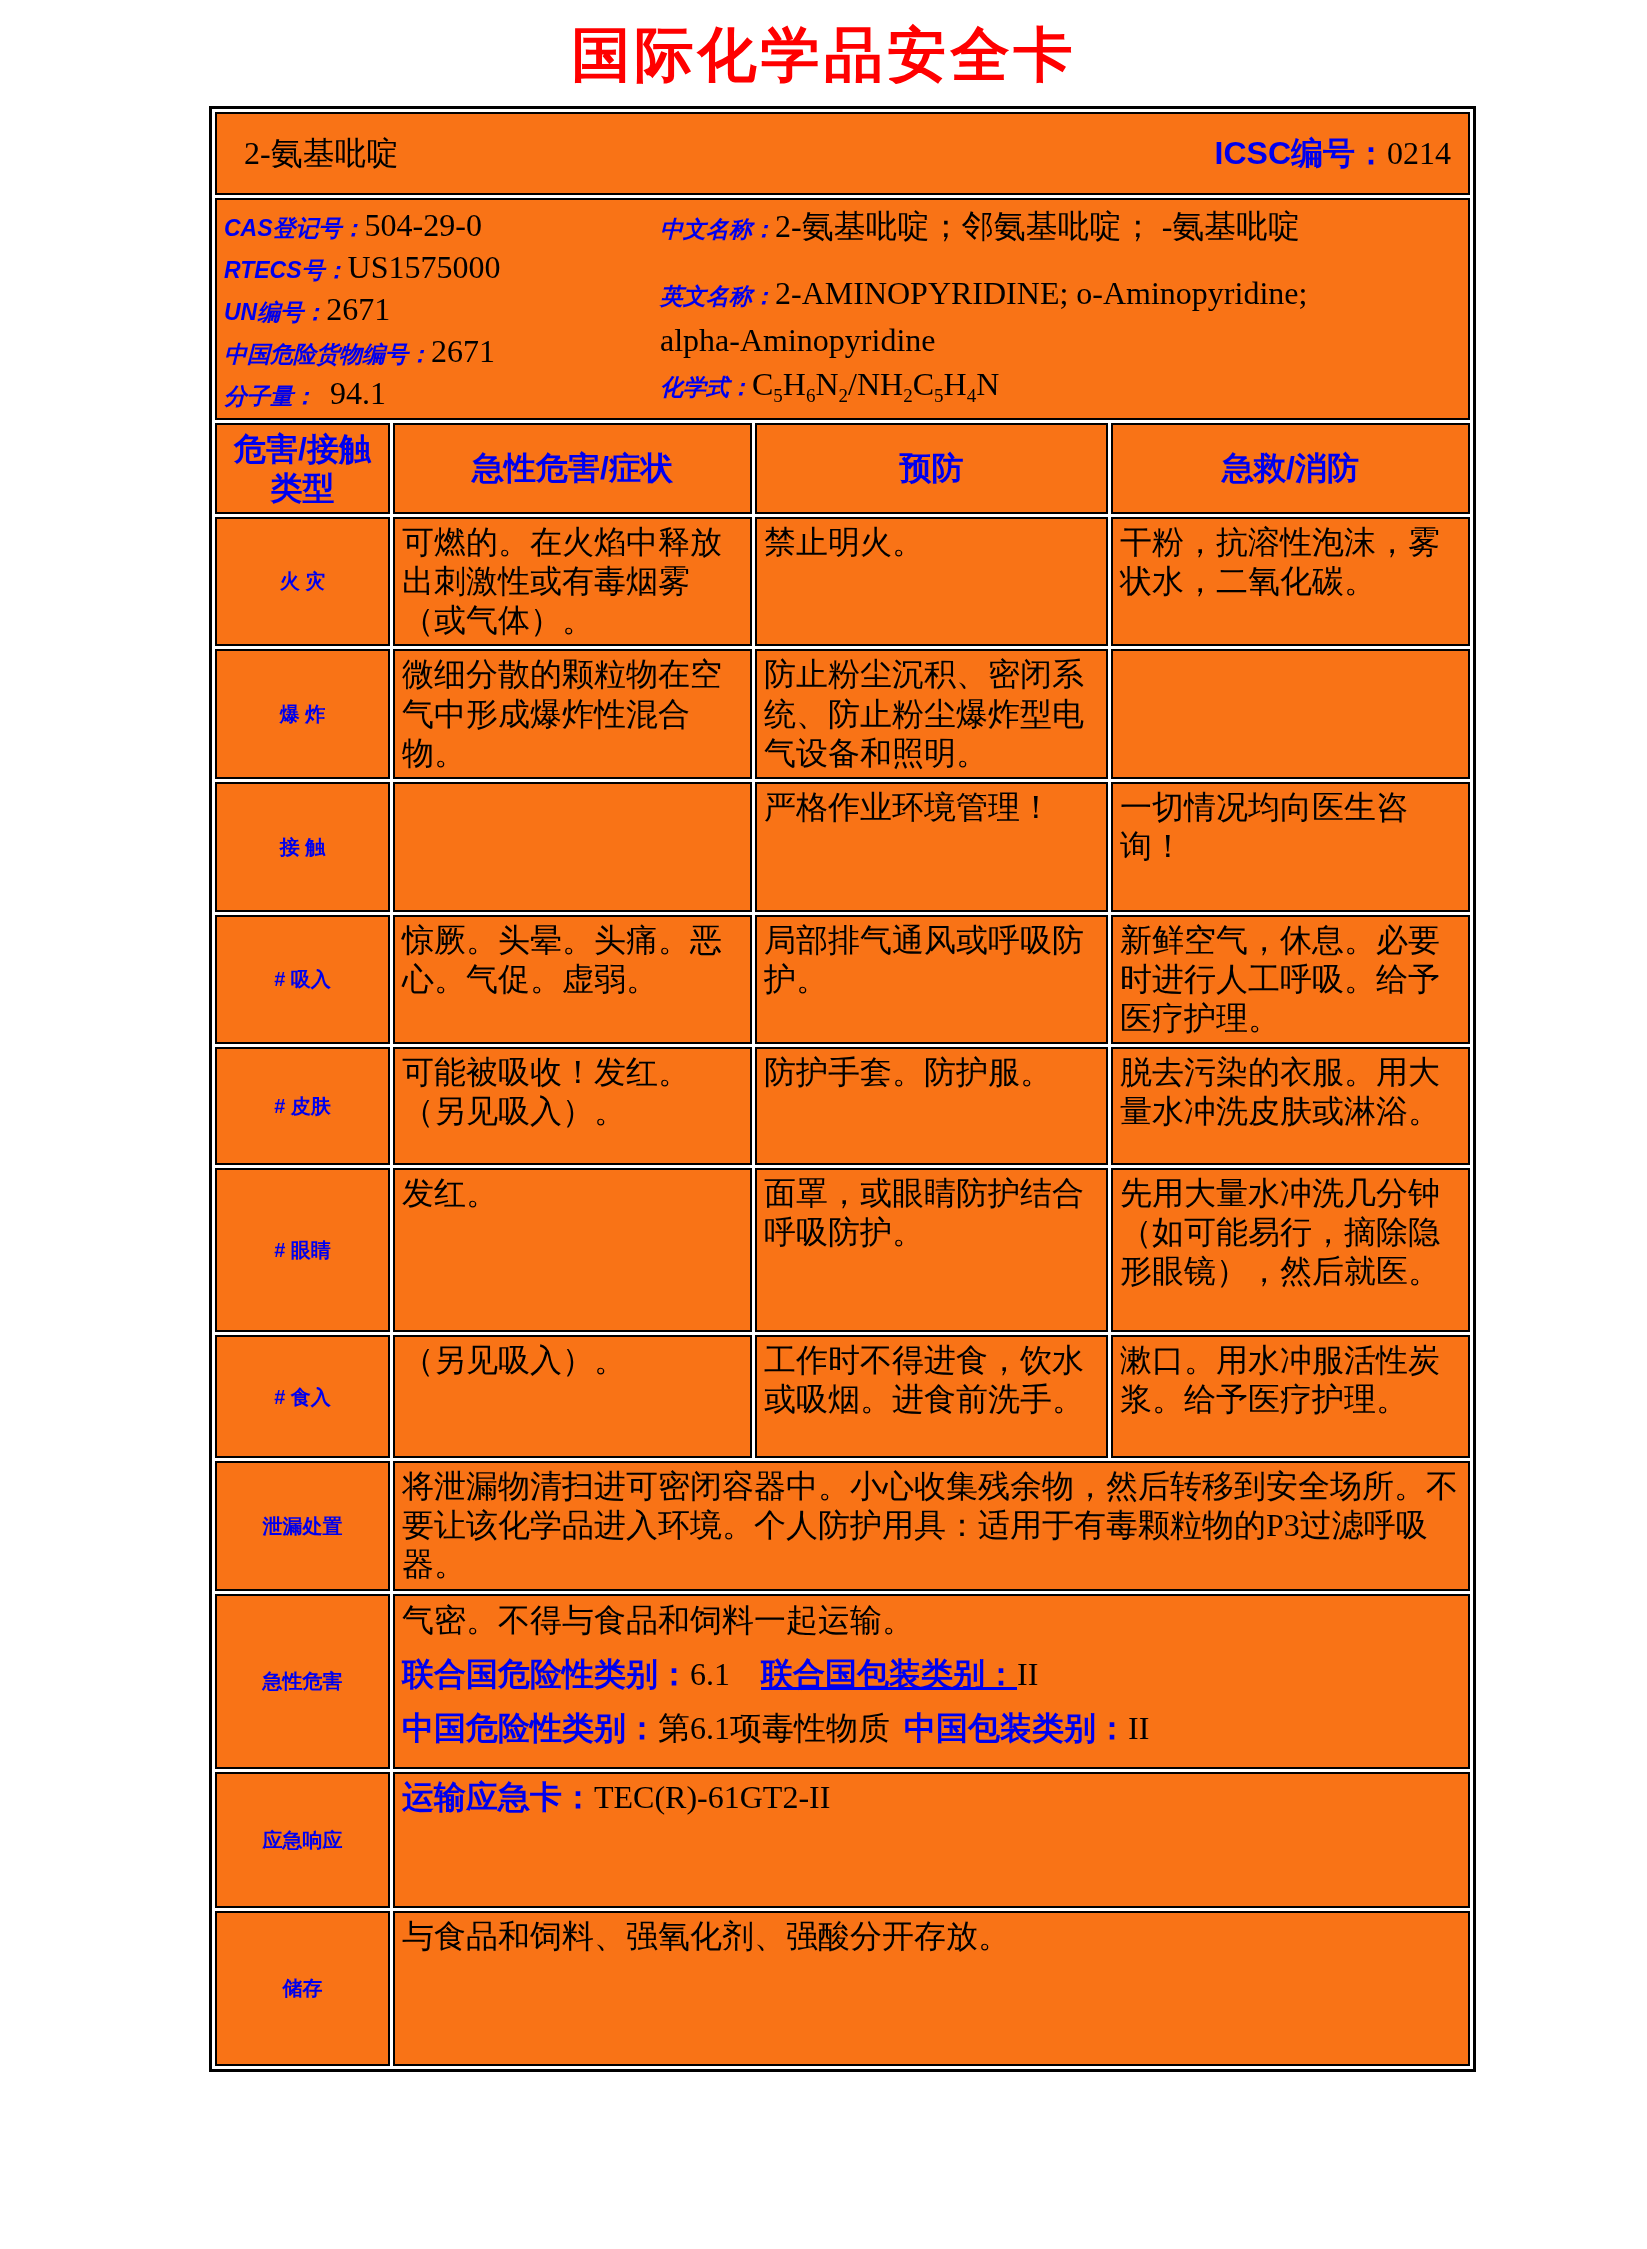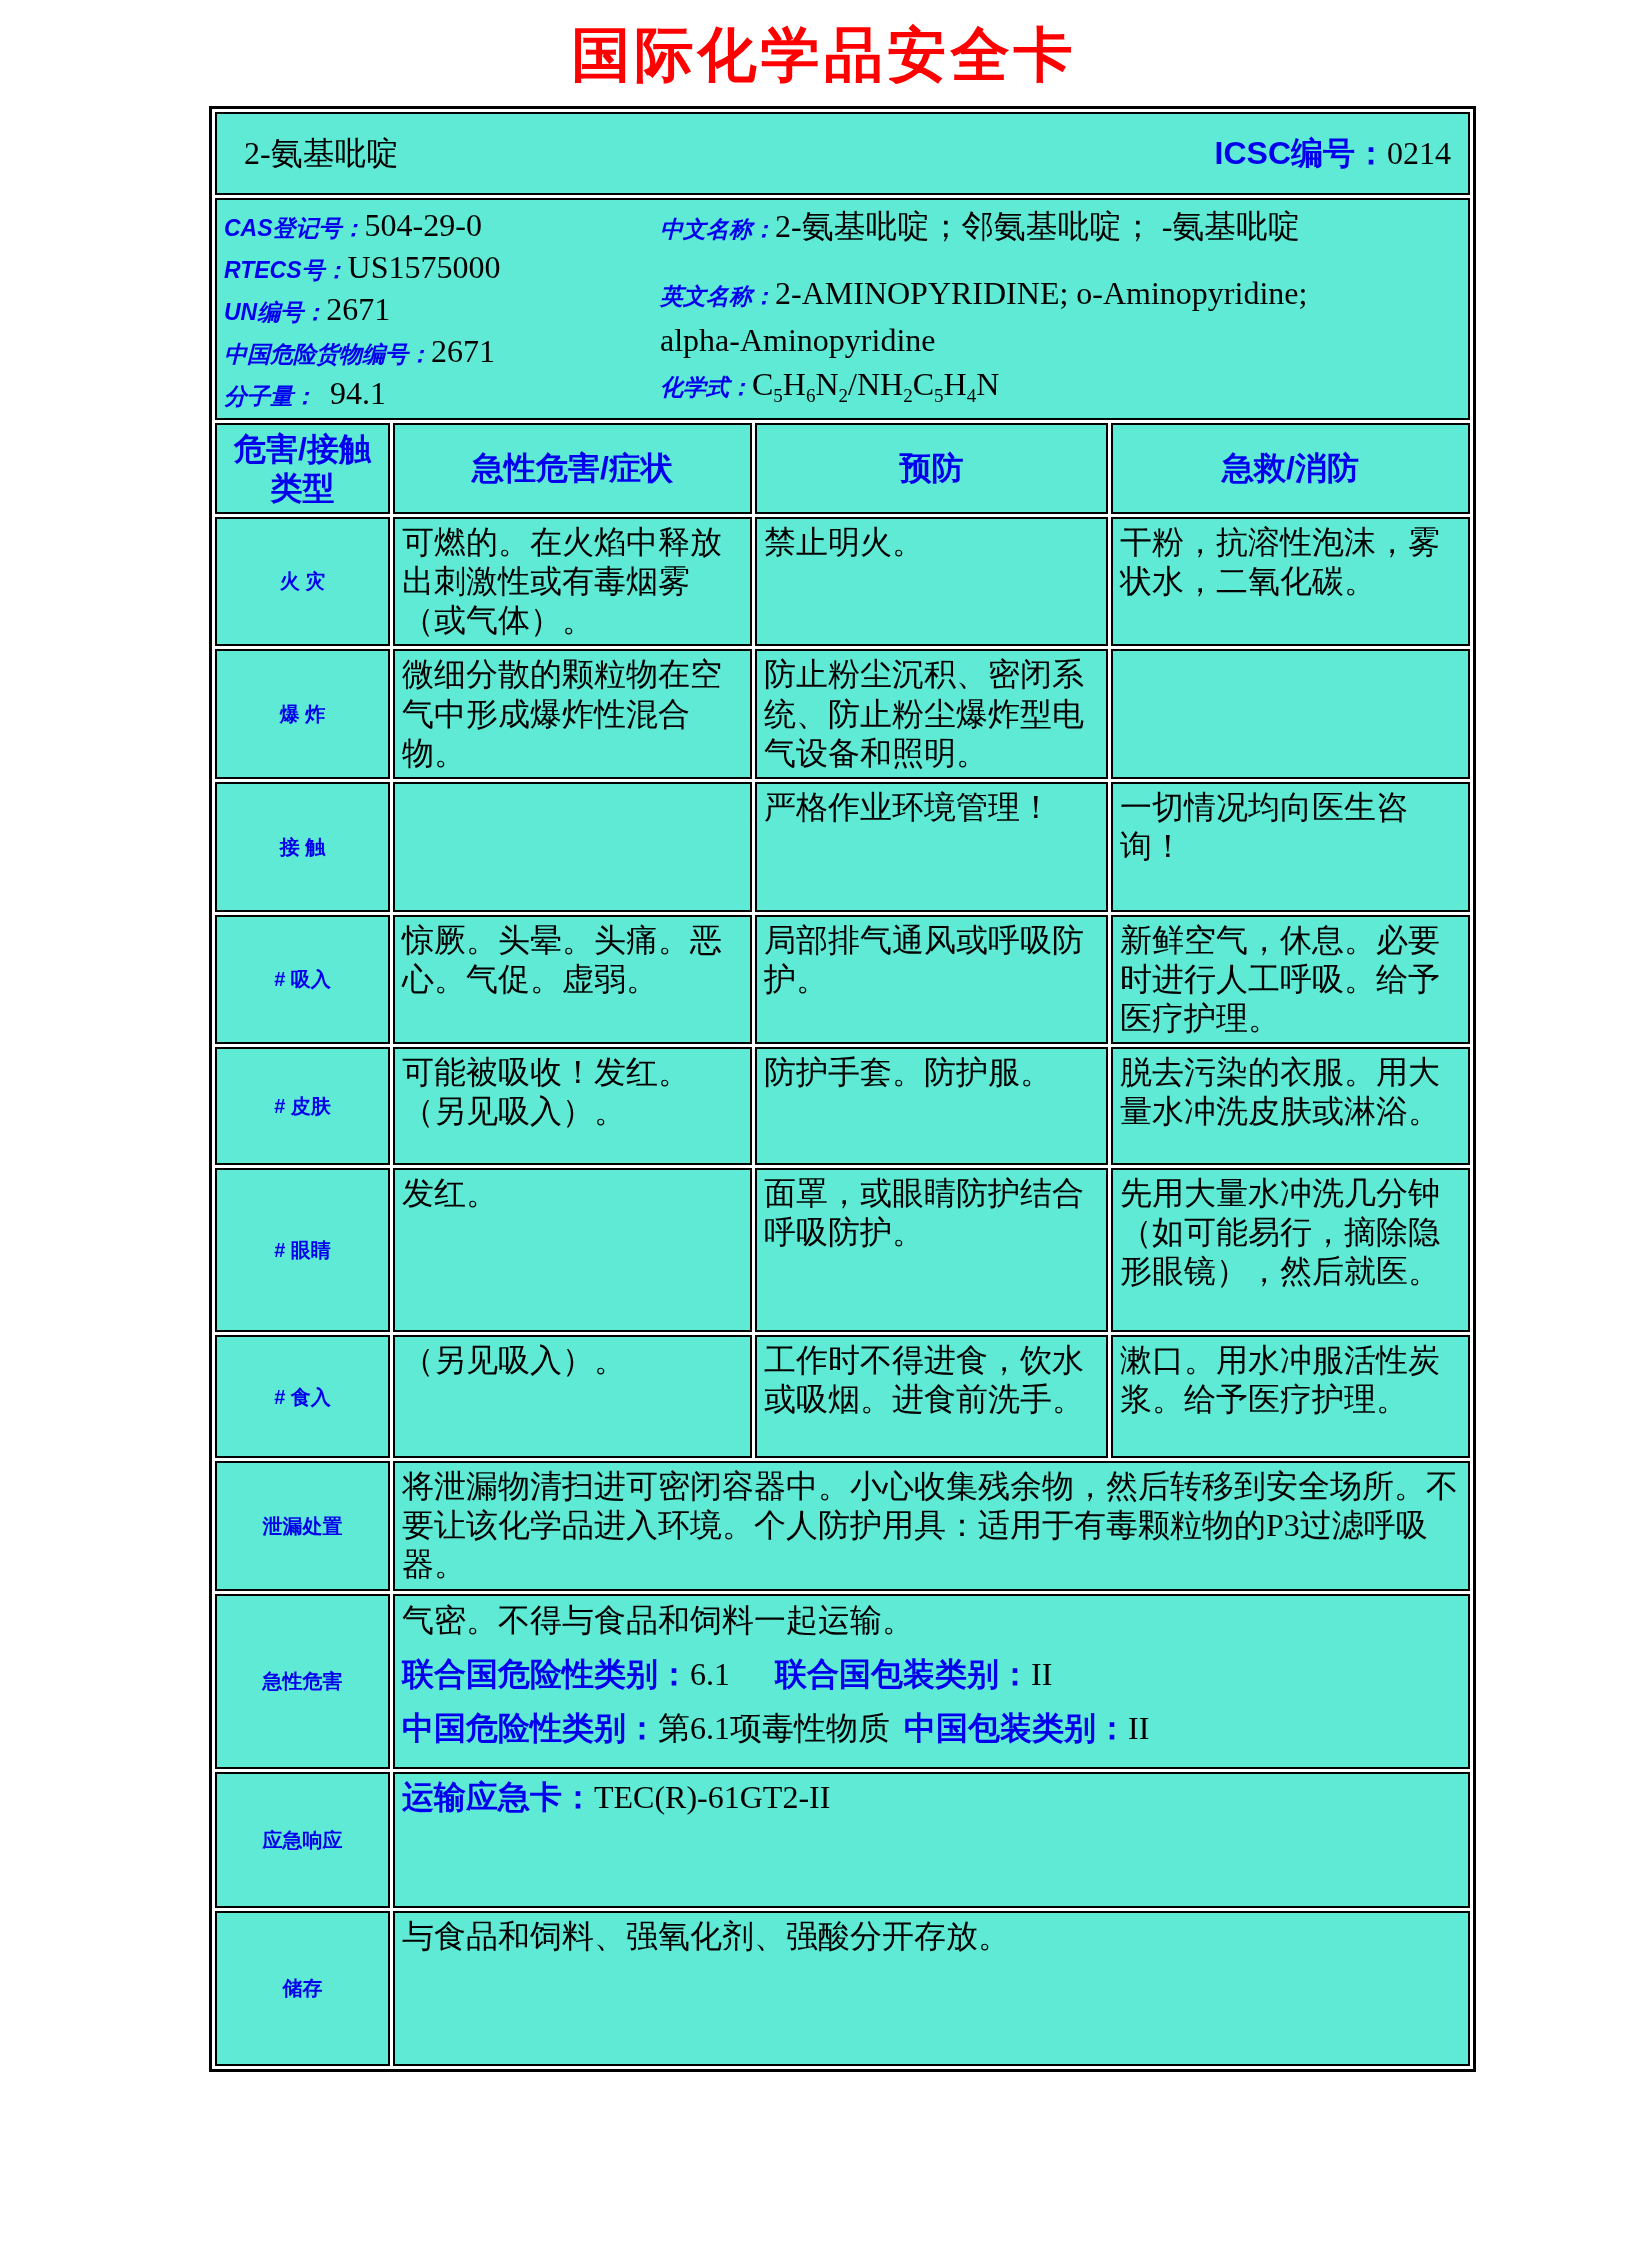--- a/index.html
+++ b/index.html
@@ -13,21 +13,21 @@
     font-size:59px;font-weight:bold;color:#ff0000;letter-spacing:4.2px;
   }
   table.card{
     position:absolute;left:209px;top:106px;
     border-collapse:separate;border-spacing:3.5px;
     border:3.5px solid #000;background:#fff;
     table-layout:fixed;
   }
   col.c1{width:175px}col.c2{width:359px}col.c3{width:353px}col.c4{width:359px}
   td{
-    border:2.1px solid #000;vertical-align:top;background:#5eead4;
+    border:2.1px solid #000;vertical-align:top;background:#f97316;
     padding:4.2px 7px;font-size:32px;line-height:1.22;box-sizing:border-box;
     word-break:break-word;
   }
   td.rowlabel{
     font-family:"Liberation Sans","DejaVu Sans",sans-serif;
     color:#0000ee;font-weight:bold;text-align:center;vertical-align:middle;
     font-size:20px;padding:2.8px 1.4px;
   }
   td.hdr{
     font-family:"Liberation Sans","DejaVu Sans",sans-serif;
@@ -54,21 +54,21 @@
   .id-wrap{display:flex;}
   .id-left{width:436px;flex:none;}
   .id-left .id-line{height:42px;line-height:42px;white-space:nowrap;font-size:32px;}
   .id-left .blue,.id-right .blue{font-size:23px;font-style:italic;}
   .id-right{flex:1;}
   .id-right p{margin:0;line-height:44px;font-size:32px;}
   .id-right p.cn{margin-bottom:20px;}
   .ml-gap{margin-left:14px;}
   sub{font-size:19px;line-height:0;}
   .pack p{margin:0 0 12.7px 0;line-height:1.3;}
-  .pack .gap2{margin-left:45px;}
+  .pack .gap2{margin-left:31px;text-decoration:underline;}
   .content{font-size:32px;}
 </style>
 </head>
 <body>
 
 <div class="page-title">国际化学品安全卡</div>
 
 <table class="card">
   <colgroup>
       <col class="c1">

